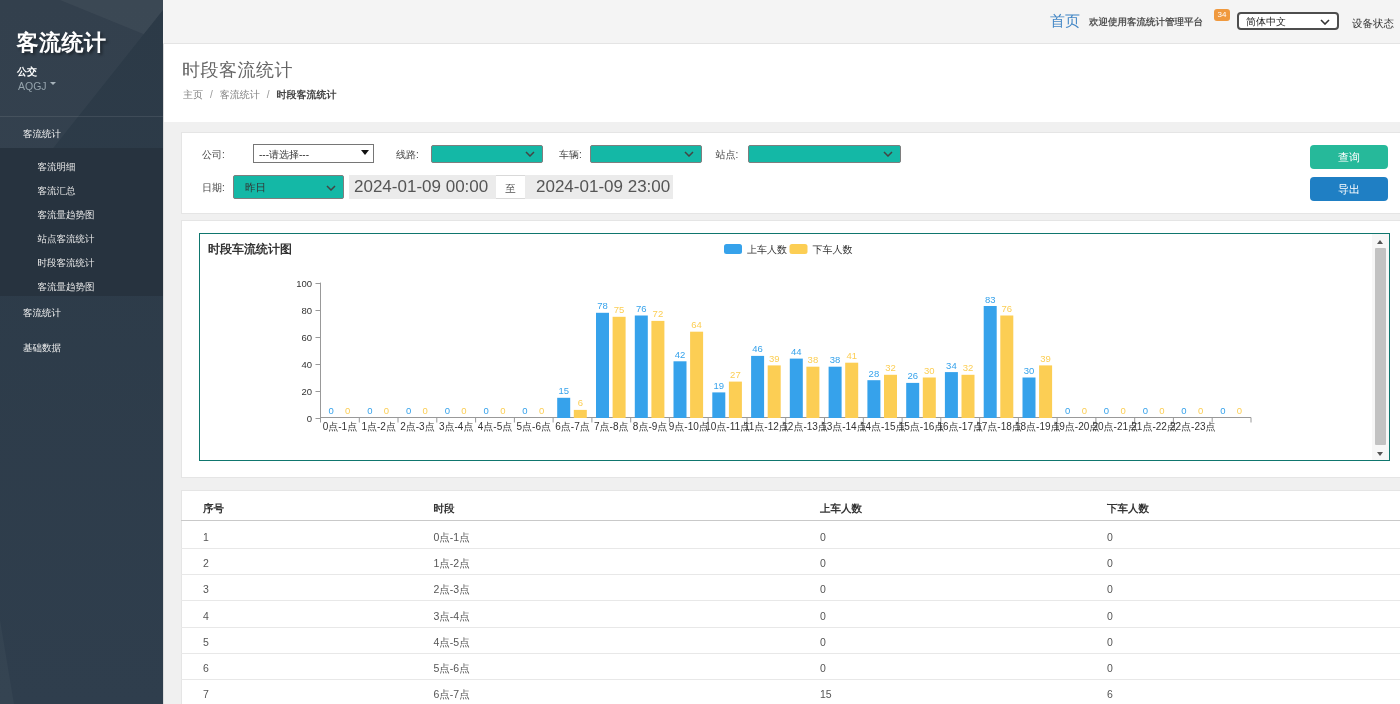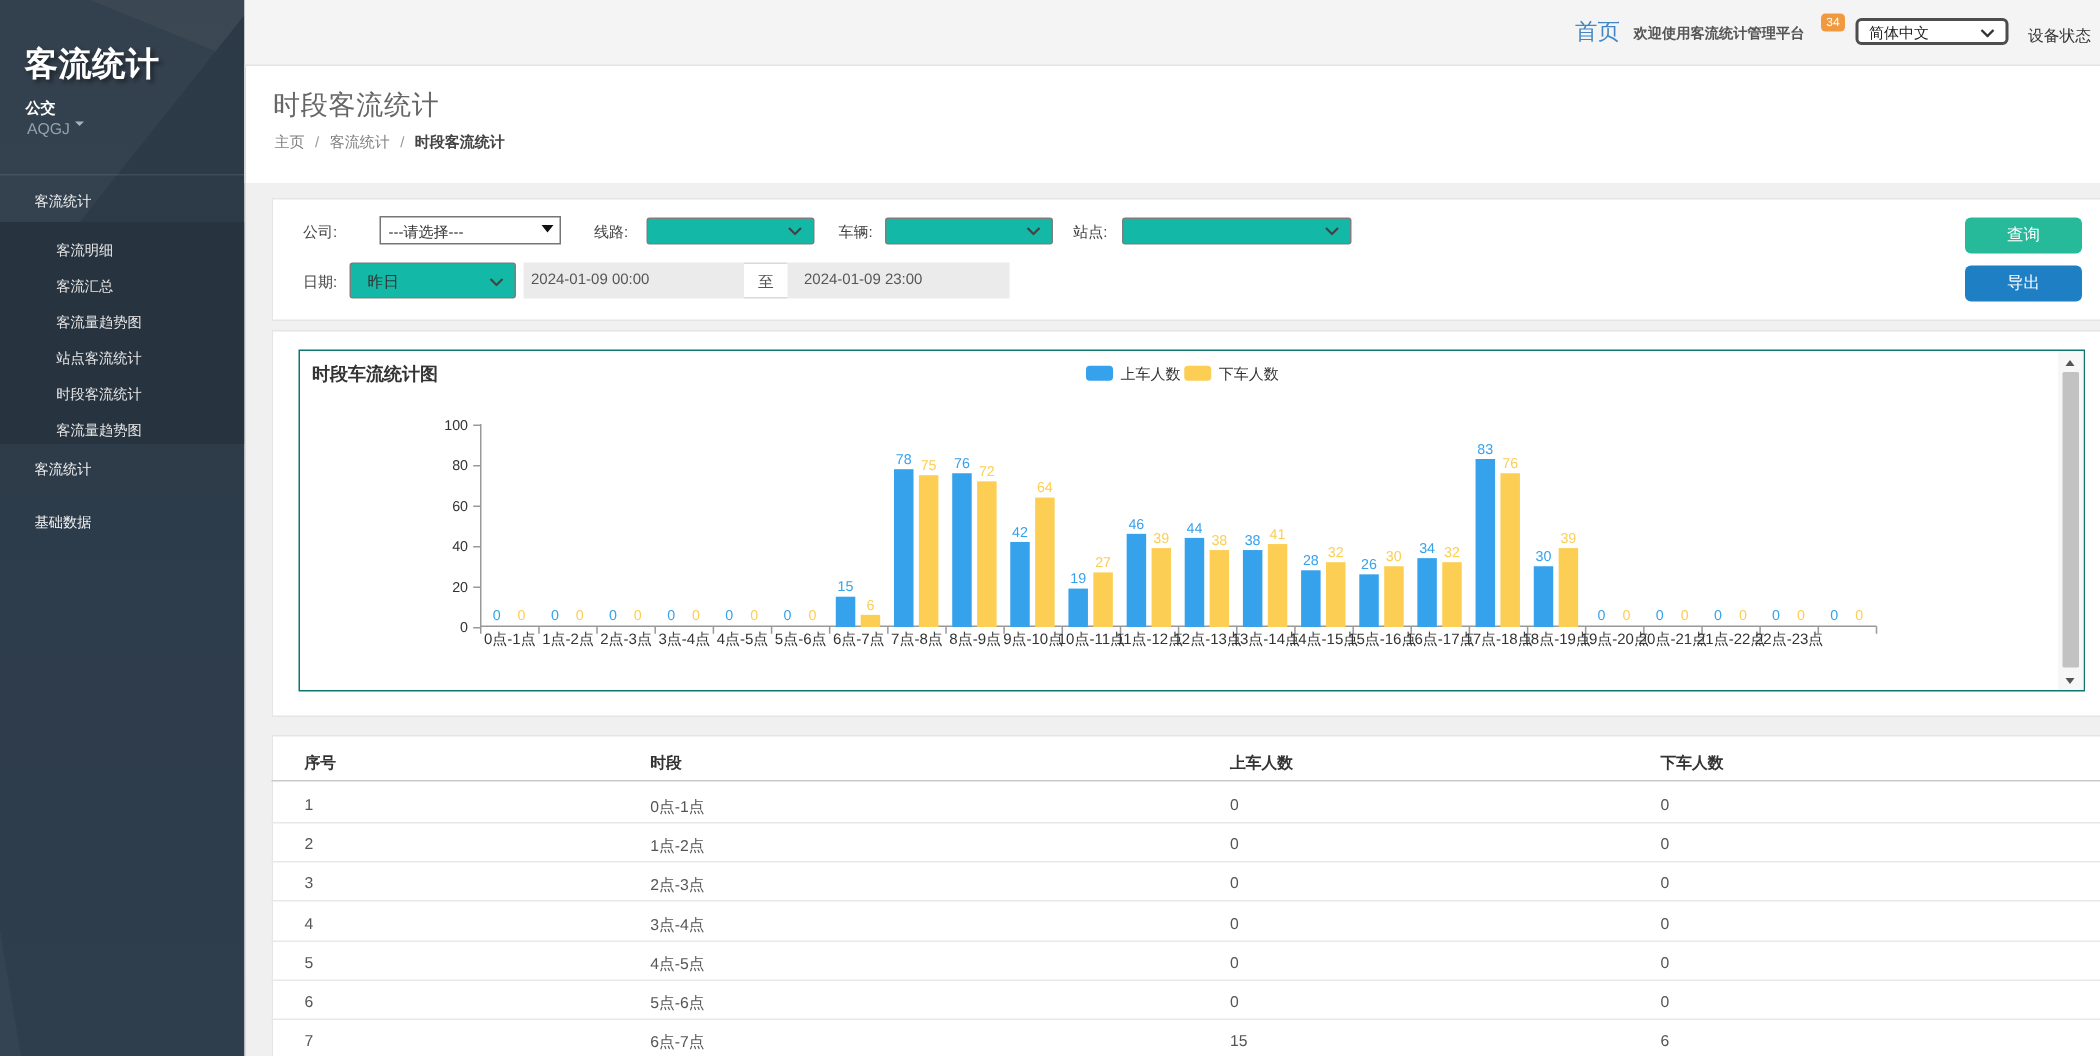--- a/index.html
+++ b/index.html
@@ -48,21 +48,21 @@
 #ccard { top:219.5px; height:258px; }
 #tcard { top:490px; height:220px; }
 
 
 .flabel { position:absolute; font-size:10px; color:#444; }
 .sel { position:absolute; background:#14b8a6; border:1px solid #7e7e7e; border-radius:2px; }
 .sel .chev { position:absolute; right:7px; top:50%; margin-top:-2.5px; }
 #sel1 { left:51px; top:11px; width:121px; height:19px; border:1px solid #767676; border-radius:0;margin-left:20px; }
 #sel1 span { position:absolute; left:5px; top:3px; font-size:10px; color:#333; }
 #sel1 .tri { position:absolute; right:4px; top:5px; width:0; height:0; border:4.5px solid transparent; border-top:5.5px solid #111; }
-.dateinp { position:absolute; top:42px; height:24px; background:#ebebeb; font-size:10px; color:#555; line-height:24px; }
+.dateinp { position:absolute; top:42px; height:24px; background:#ebebeb; font-size:17px; color:#555; line-height:24px; }
 #zhi { position:absolute; left:314px; top:42px; width:29px; height:24px; background:#fff; border-top:1px solid #d9d9d9; border-bottom:1px solid #d9d9d9; font-size:10.5px; color:#555; text-align:center; line-height:24px; }
 .btn { position:absolute; left:1128px; width:78px; height:24px; border-radius:4px; color:#fff; font-size:11px; text-align:center; line-height:24px; }
 #btnq { top:11.5px; background:#26b99a;text-align:center; }
 #btne { top:44px; background:#1f7fc4; }
 
 
 #cbox { position:absolute; left:16.5px; top:12.5px; width:1191.5px; height:227.5px; border:1px solid #0f766e; }
 #ctitle { position:absolute; left:8.5px; top:6.5px; font-size:12px; font-weight:bold; color:#333; }
 #chart { position:absolute; left:-1.5px; top:0px; }
 #sbar { position:absolute; right:0; top:0; width:17px; height:225.5px; background:#f7f7f7; }

